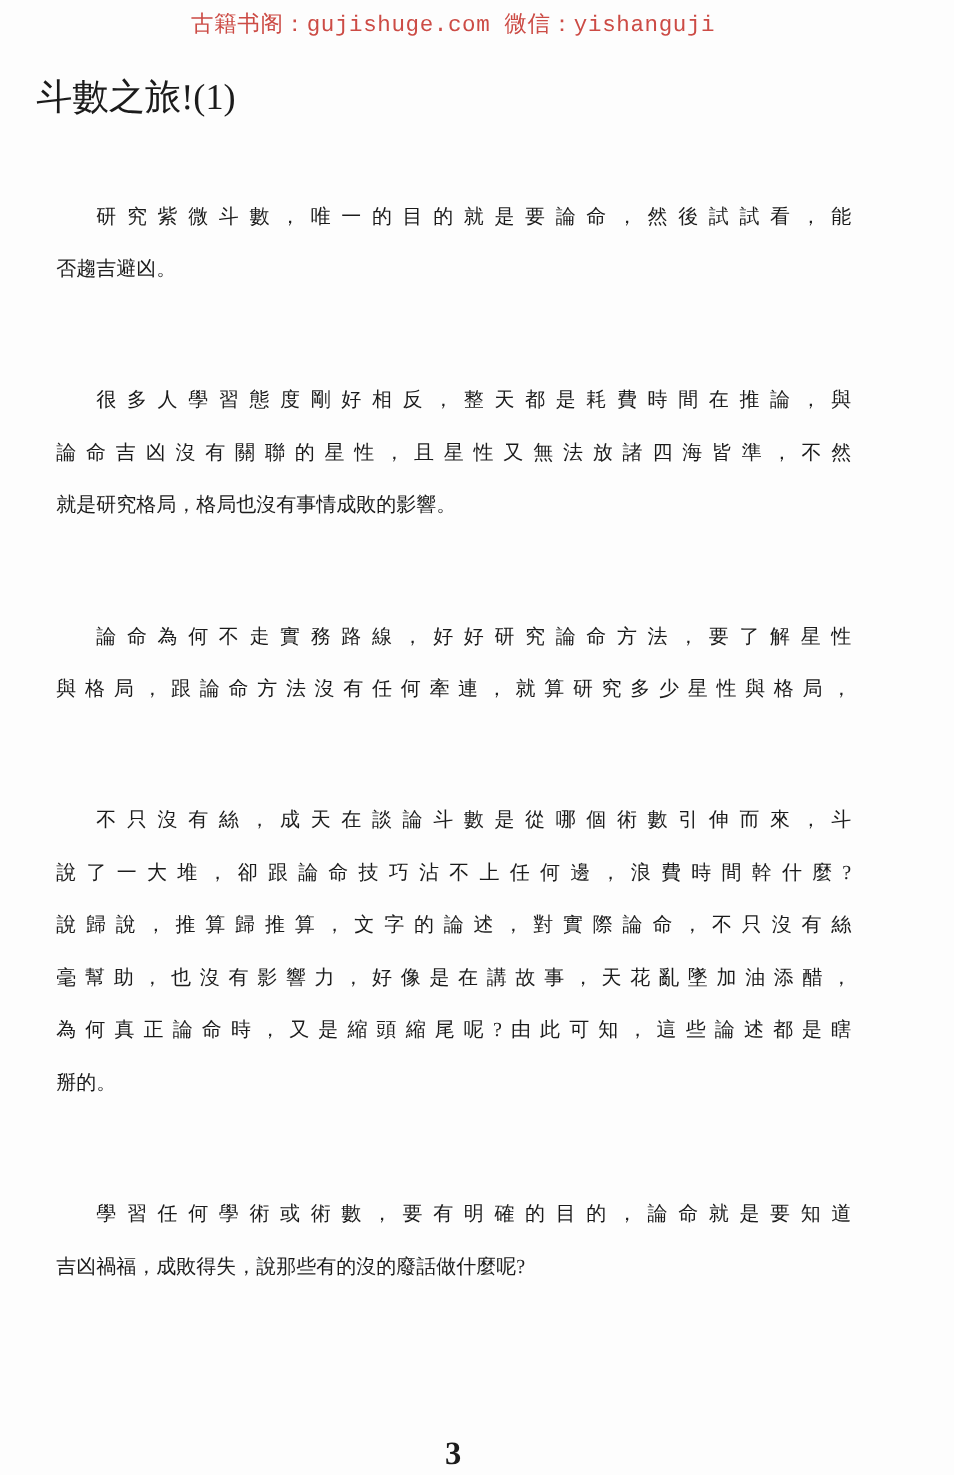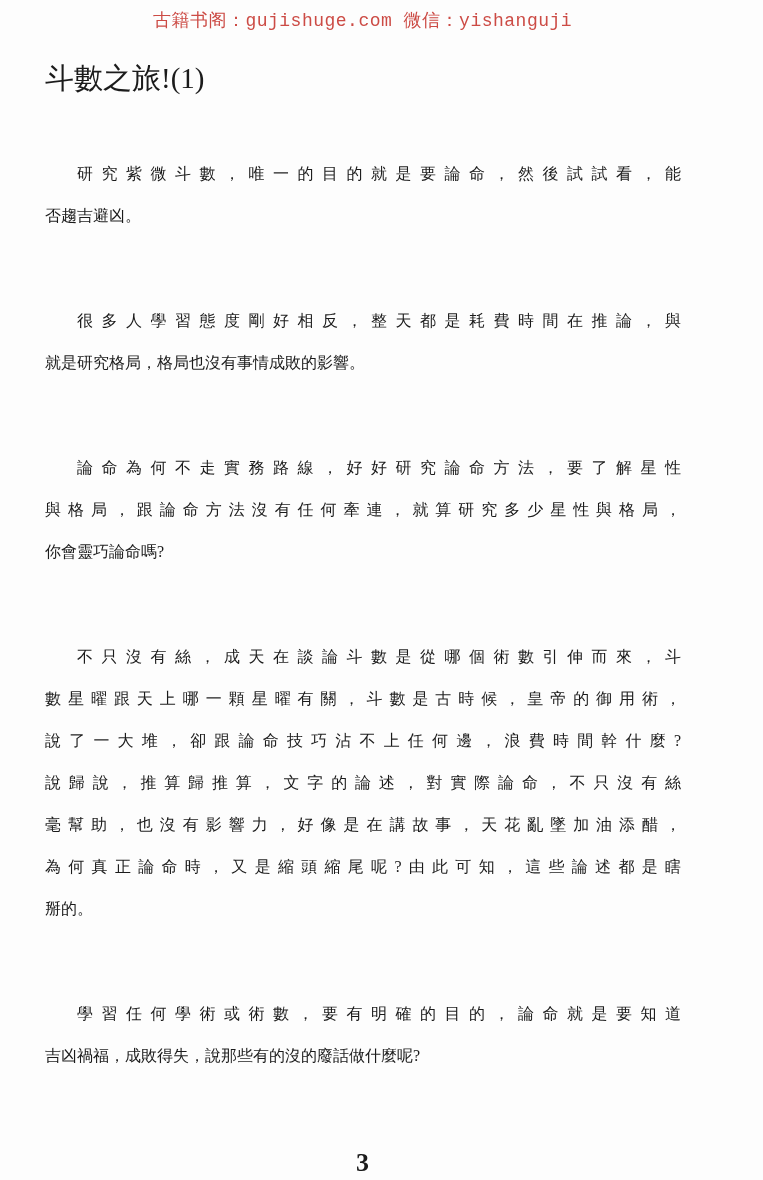--- a/index.html
+++ b/index.html
@@ -22,21 +22,21 @@
   .watermark-header {
     padding-top: 8px;
     text-align: center;
     font-family: "Liberation Mono", monospace;
     font-size: 18px;
     line-height: 26px;
     color: var(--header-color, #cc4b45);
     letter-spacing: 0.5px;
   }
   .doc-title {
-    margin: 24px 0 0 45px;
+    margin: 24px 0 0 29px;
     font-size: 29px;
     line-height: 40px;
     font-weight: 400;
   }
   .content {
     margin: 55px 44px 0 45px;
     font-size: 16px;
     line-height: 42px;
   }
   .para {
@@ -78,32 +78,31 @@
 
   <div class="content">
 
     <p class="para">
       <span class="line first">研究紫微斗數，唯一的目的就是要論命，然後試試看，能</span>
       <span class="line last">否趨吉避凶。</span>
     </p>
 
     <p class="para">
       <span class="line first">很多人學習態度剛好相反，整天都是耗費時間在推論，與</span>
+      <span class="line">論命吉凶沒有關聯的星性，且星性又無法放諸四海皆準，不然</span>
       <span class="line last">就是研究格局，格局也沒有事情成敗的影響。</span>
     </p>
 
     <p class="para">
       <span class="line first">論命為何不走實務路線，好好研究論命方法，要了解星性</span>
       <span class="line">與格局，跟論命方法沒有任何牽連，就算研究多少星性與格局，</span>
-      <span class="line last">你會靈巧論命嗎?</span>
     </p>
 
     <p class="para">
       <span class="line first">不只沒有絲，成天在談論斗數是從哪個術數引伸而來，斗</span>
-      <span class="line">數星曜跟天上哪一顆星曜有關，斗數是古時候，皇帝的御用術，</span>
       <span class="line">說了一大堆，卻跟論命技巧沾不上任何邊，浪費時間幹什麼?</span>
       <span class="line">說歸說，推算歸推算，文字的論述，對實際論命，不只沒有絲</span>
       <span class="line">毫幫助，也沒有影響力，好像是在講故事，天花亂墜加油添醋，</span>
       <span class="line">為何真正論命時，又是縮頭縮尾呢?由此可知，這些論述都是瞎</span>
       <span class="line last">掰的。</span>
     </p>
 
     <p class="para">
       <span class="line first">學習任何學術或術數，要有明確的目的，論命就是要知道</span>
       <span class="line last">吉凶禍福，成敗得失，說那些有的沒的廢話做什麼呢?</span>

